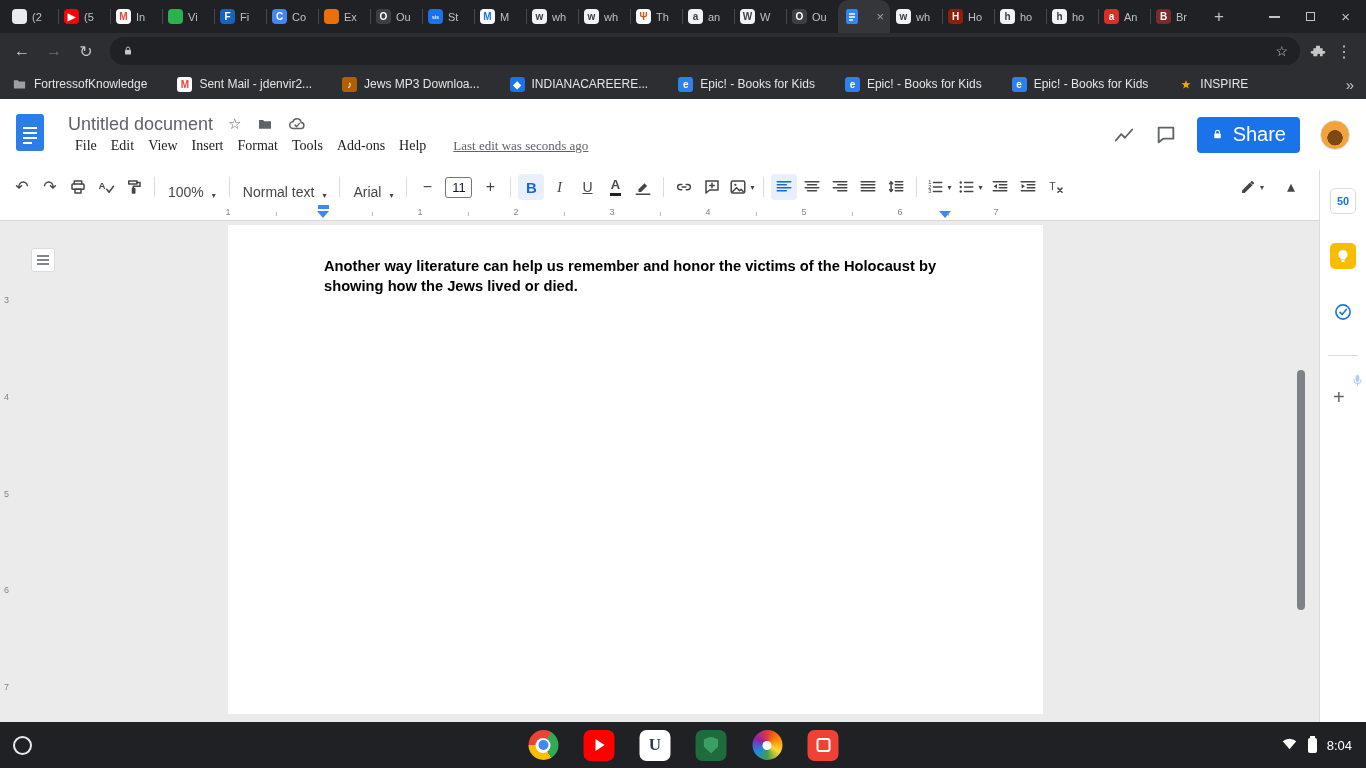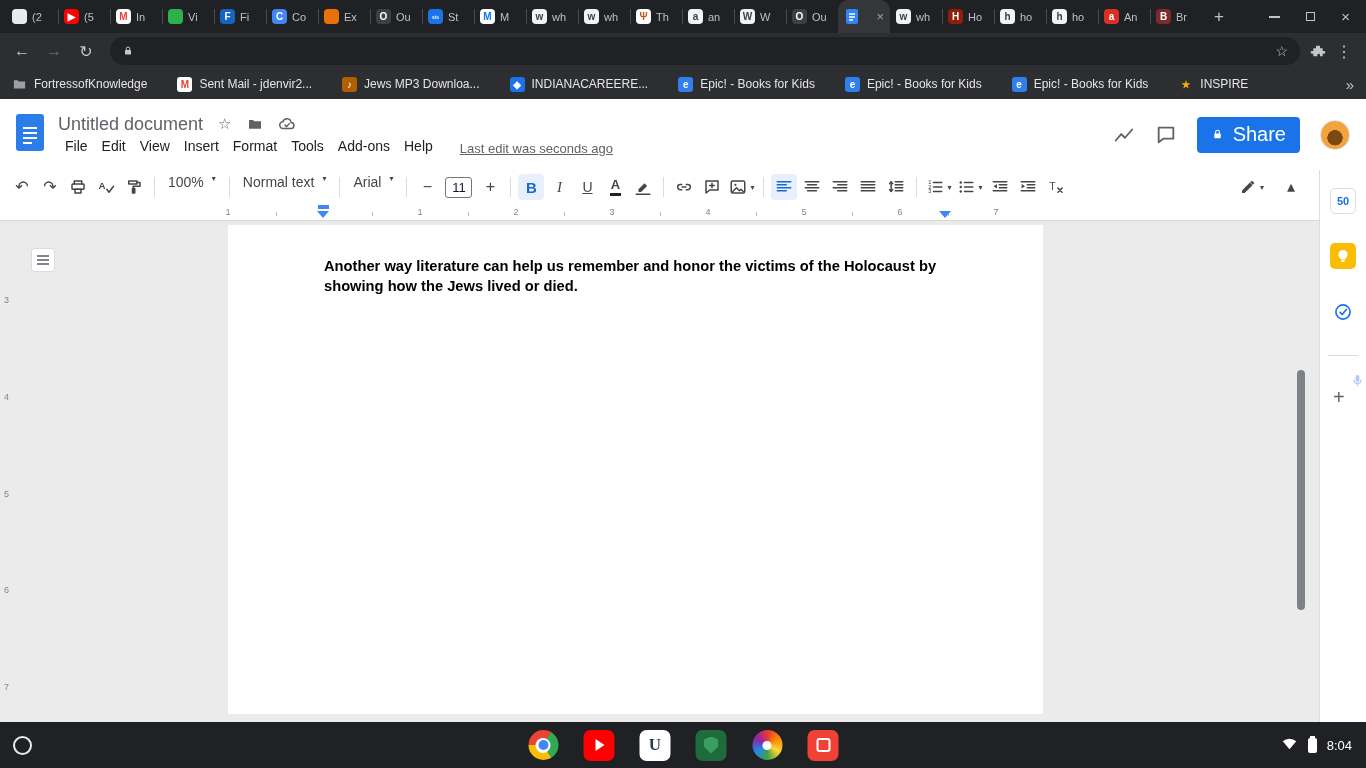--- a/index.html
+++ b/index.html
@@ -35,42 +35,42 @@
 
   
   .bookmarksbar { height:30px; background:#2d2e31; display:flex; align-items:center; padding:0 12px; flex:0 0 auto; }
   .bookmark { display:flex; align-items:center; gap:7px; margin-right:30px; white-space:nowrap; }
   .bm-label { font-size:12px; color:#e5e5e5; }
   .bm-fav { width:15px; height:15px; border-radius:3px; display:flex; align-items:center; justify-content:center; font-size:10px; font-weight:bold; }
   .bm-overflow { margin-left:auto; color:#c4c7c5; font-size:15px; }
 
   
   .docs-header { height:71px; background:#fff; display:flex; align-items:center; padding:0 16px; flex:0 0 auto; }
-  .title-block { margin-left:14px; flex:1; min-width:0; }
+  .title-block { margin-left:24px; flex:1; min-width:0; }
   .title-row { display:flex; align-items:center; gap:15px; }
   .doc-title { font-size:18px; color:#5f6368; }
   .title-ic { color:#5f6368; font-size:15px; display:flex; align-items:center; }
-  .menu-row { display:flex; align-items:flex-end; margin-top:1px; }
+  .menu-row { display:flex; align-items:center; margin-top:1px;font-family:Liberation Serif, serif; }
   .menu-item { font-size:14px; color:#202124; padding:2px 7px; border-radius:3px; }
   .last-edit { margin-left:20px; font-size:13px; color:#5f6368; text-decoration:underline; }
   .header-right { display:flex; align-items:center; gap:20px; }
   .hdr-ic { color:#5f6368; display:flex; }
   .share-btn { height:36px; background:#1a73e8; color:#fff; border-radius:4px; display:flex; align-items:center; gap:9px; padding:0 14px; font-size:20px; }
   .avatar { width:30px; height:30px; border-radius:50%; background:radial-gradient(circle at 50% 60%, #7a4a12 0 34%, #f2a33c 36%); border:1px solid #e0e0e0; }
 
   
   .main-row { display:flex; flex:1 1 auto; min-height:0; }
   .main-col { width:1319px; display:flex; flex-direction:column; }
 
   
   .docs-toolbar { height:34px; background:#fff; display:flex; align-items:center; padding:0 8px; flex:0 0 auto; }
   .tb-btn { height:26px; min-width:26px; border-radius:4px; display:flex; align-items:center; justify-content:center; color:#444746; font-size:14px; margin:0 1px; padding:0 2px; }
   .tb-btn.active { background:#e8f0fe; color:#1967d2; }
   .tb-sep { width:1px; height:20px; background:#dadce0; margin:0 6px; }
-  .tb-dd { height:26px; display:flex; align-items:flex-start; gap:8px; padding:0 7px; font-size:14px; color:#444746; border-radius:4px; }
+  .tb-dd { height:26px; display:flex; align-items:flex-end; gap:8px; padding:0 7px; font-size:14px; color:#444746; border-radius:4px; }
   .tb-dd .dd-arrow, .dd-arrow { font-size:8px; color:#444746; }
   .g { font-size:16px; line-height:1; }
   .b-glyph { font-weight:bold; font-size:15px; }
   .i-glyph { font-style:italic; font-size:15px; font-family:"Liberation Serif", serif; }
   .u-glyph { text-decoration:underline; font-size:14px; }
   .A-ic { font-size:13px; font-weight:bold; border-bottom:3px solid #202124; line-height:1.1; padding:0 1px; }
   .size-box { width:27px; height:21px; border:1px solid #747775; border-radius:3px; font-size:13px; color:#0f172a; display:flex; align-items:center; justify-content:center; margin:0 4px; }
   .tb-right { margin-left:auto; display:flex; align-items:center; gap:10px; padding-right:6px; }
 
   

